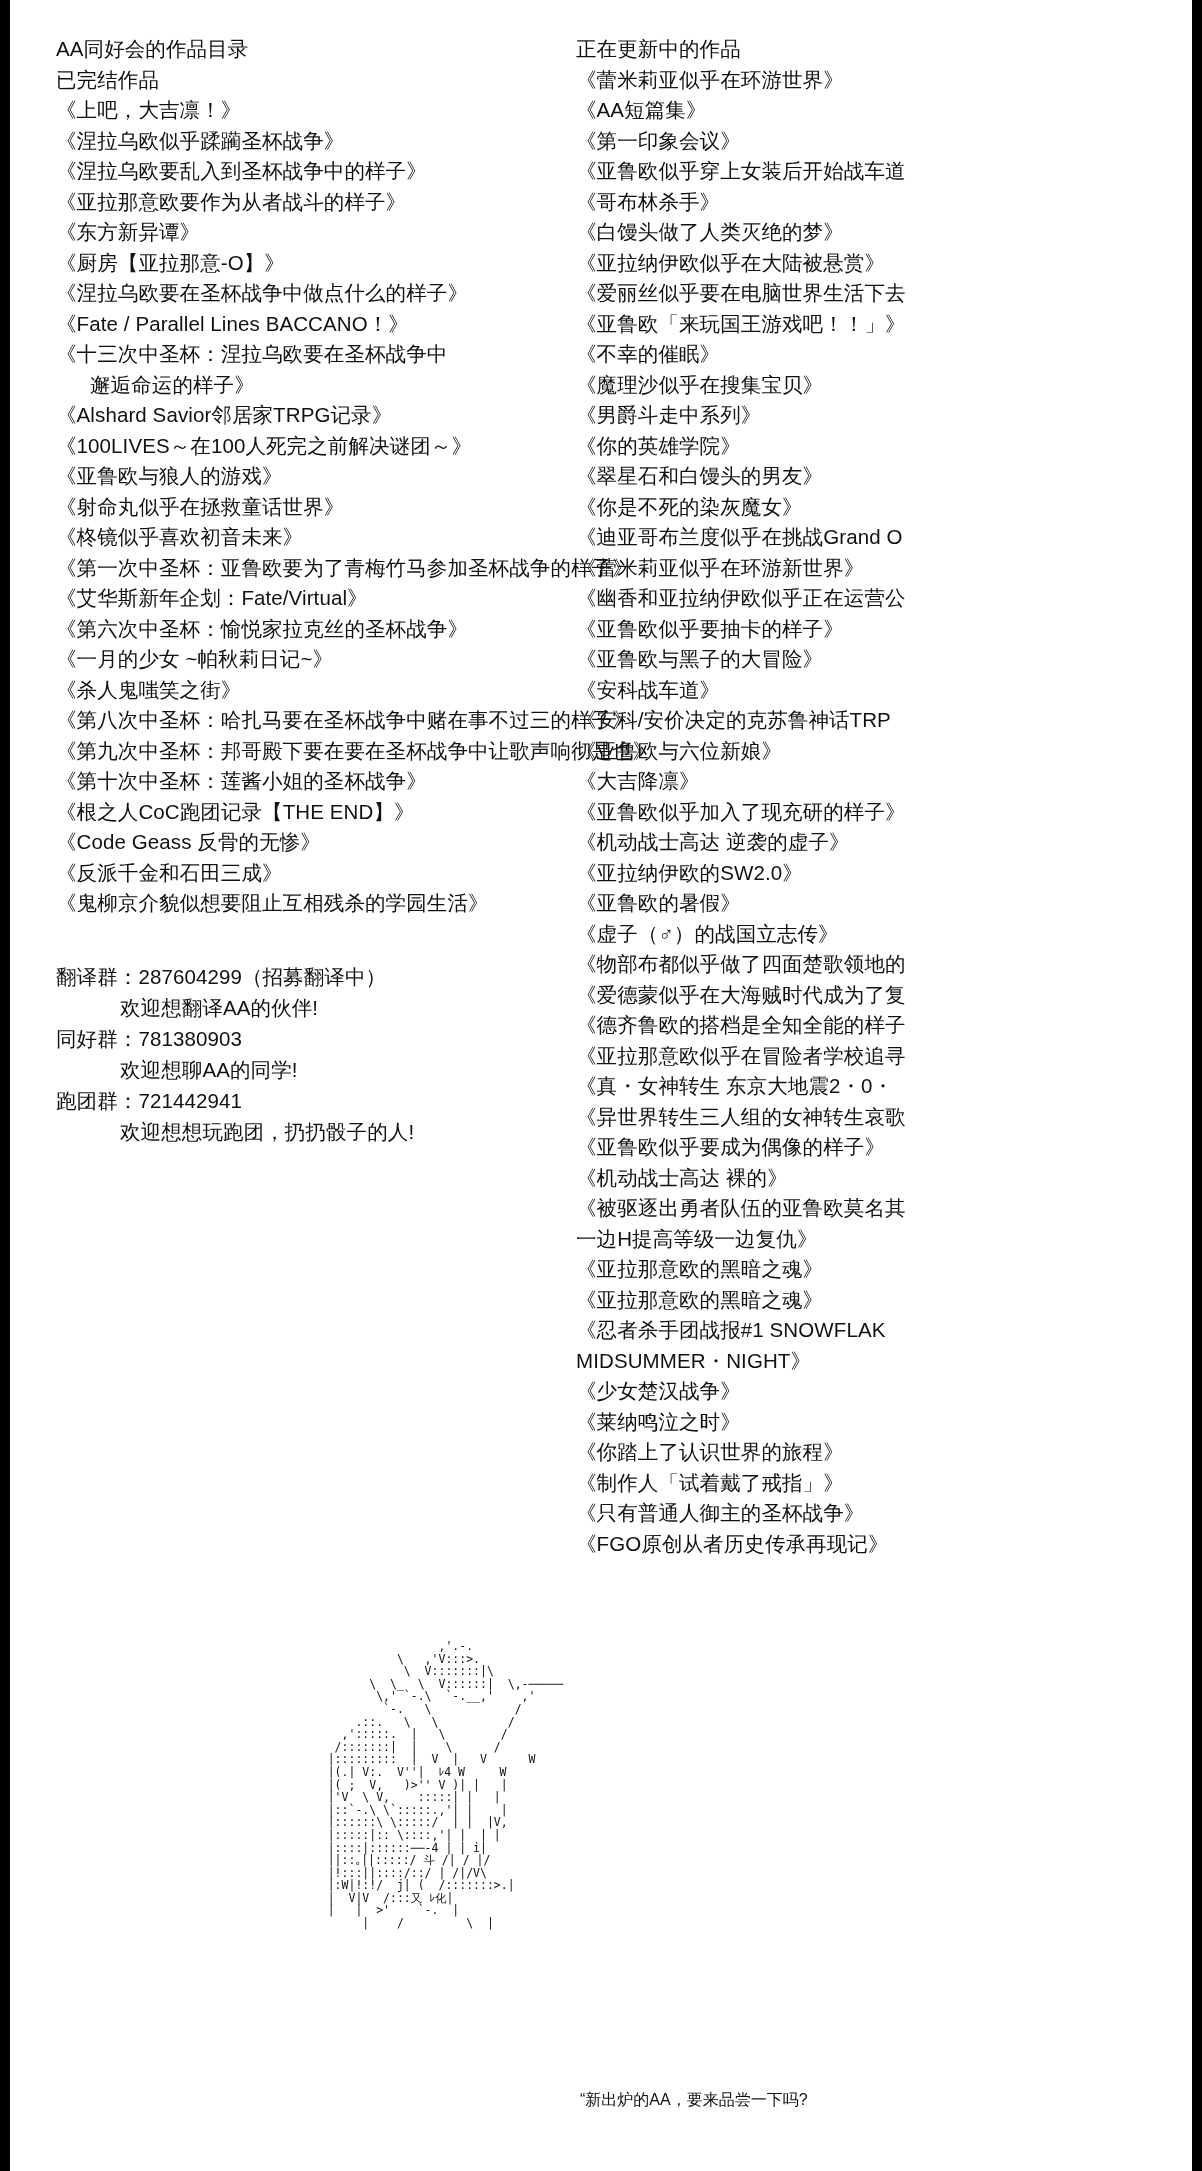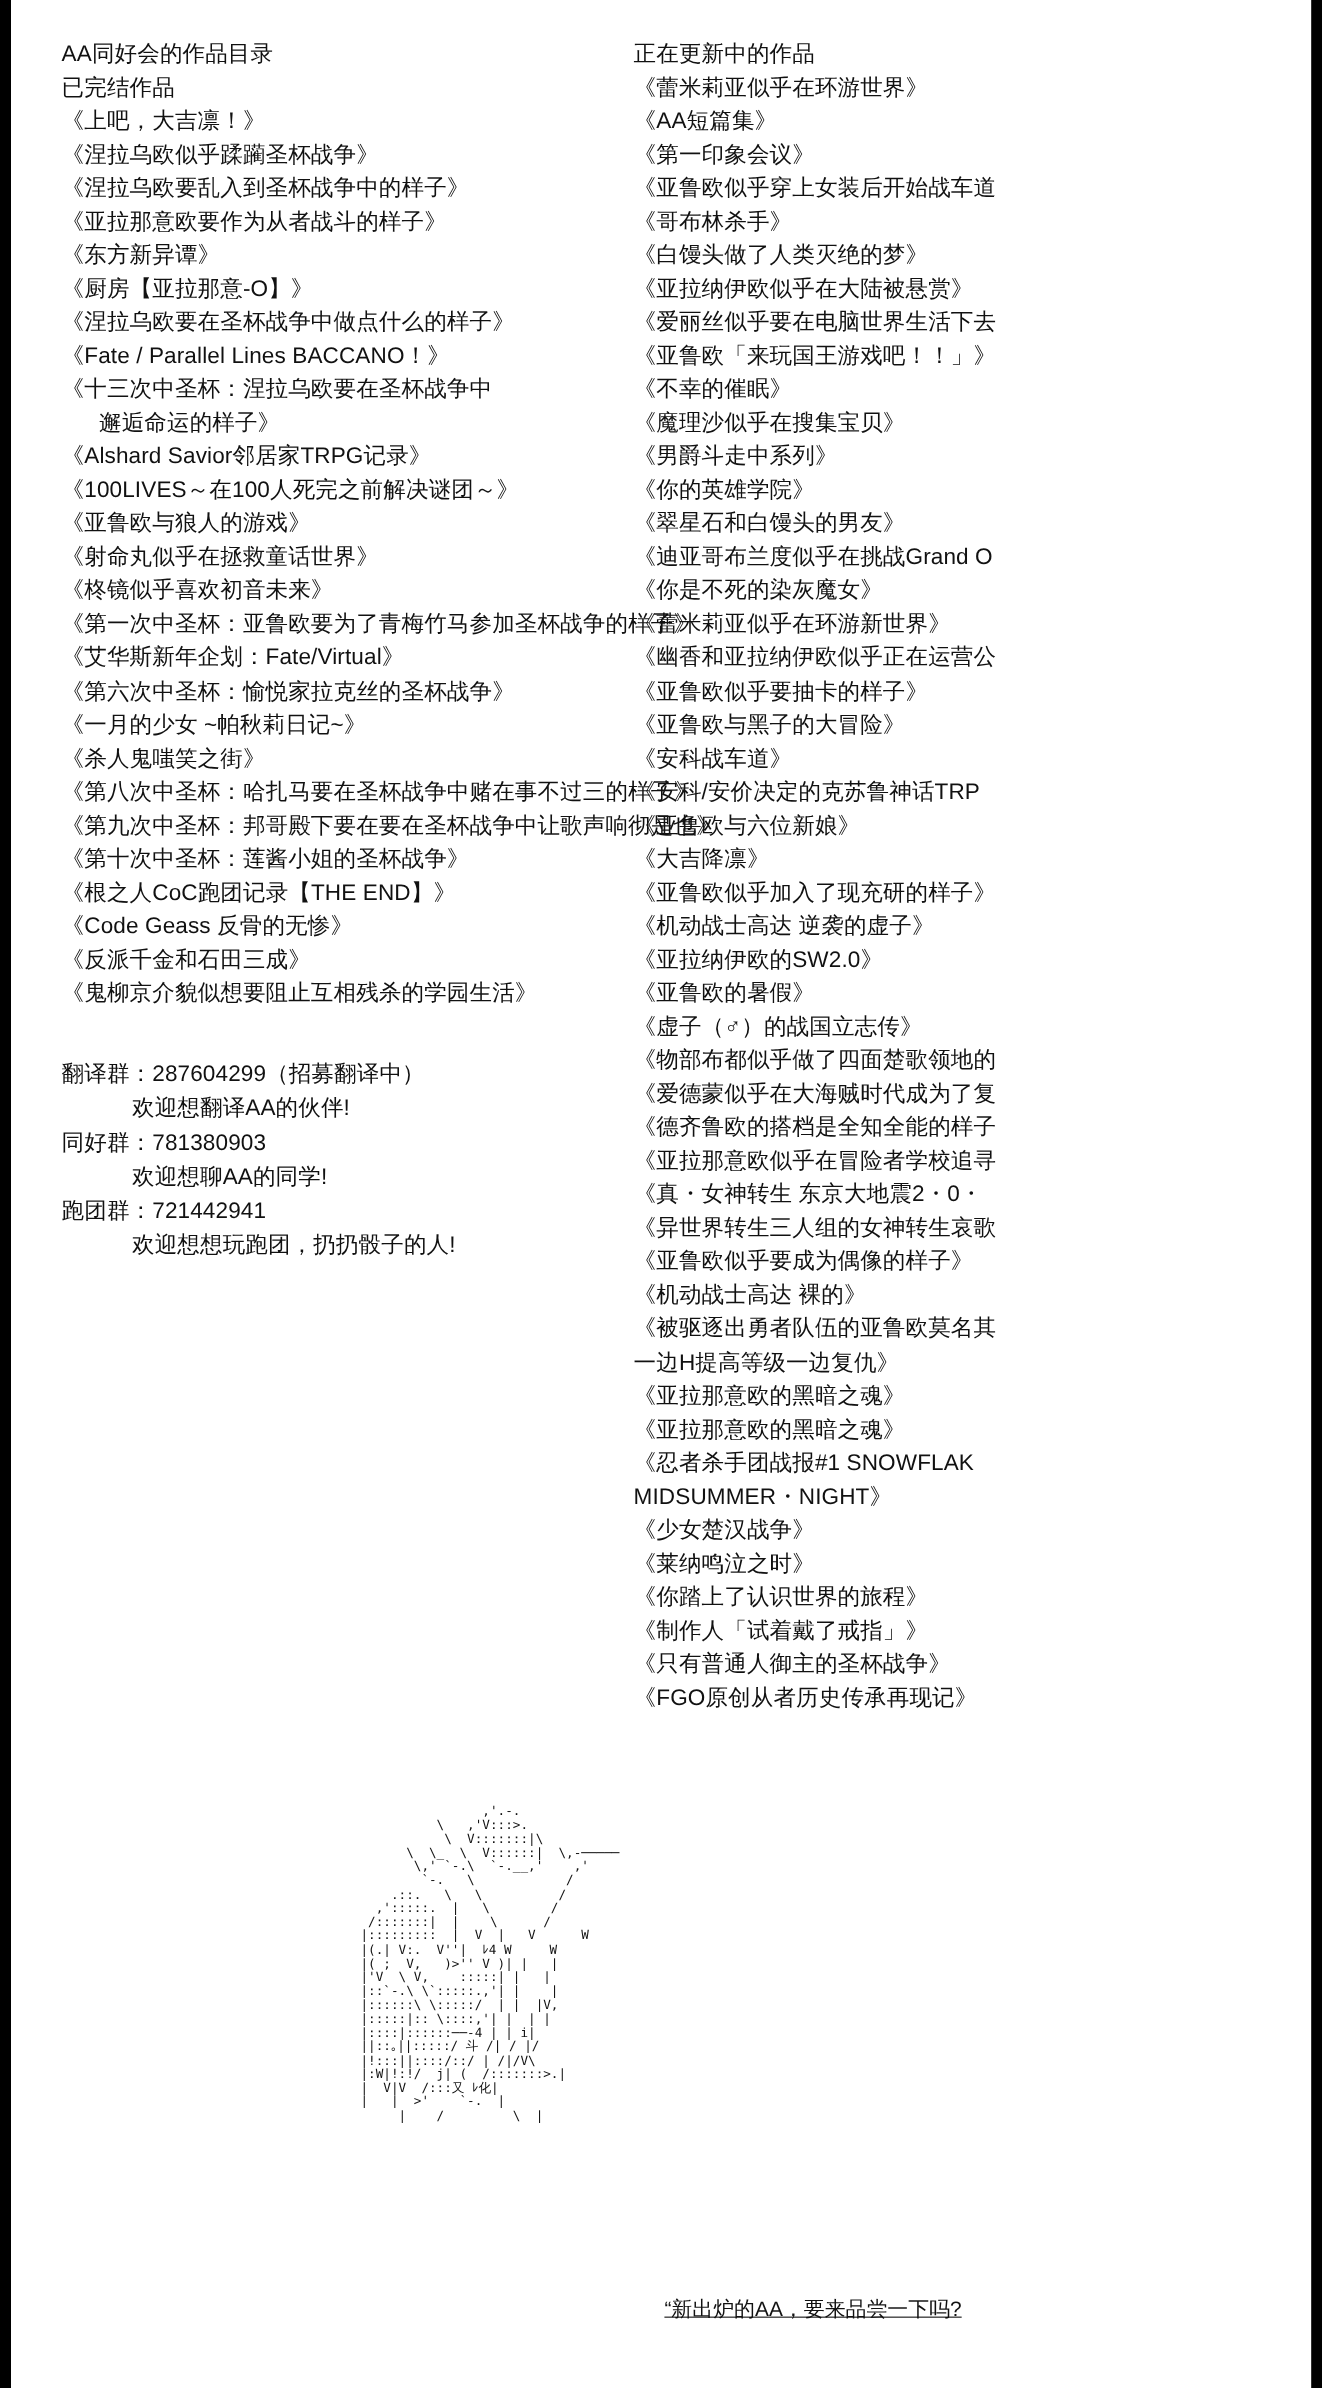--- a/index.html
+++ b/index.html
@@ -71,26 +71,25 @@
     width: 300px;
     font-family: "DejaVu Sans Mono", "Liberation Mono", monospace;
     font-size: 11.5px;
     line-height: 12.6px;
     white-space: pre;
     color: #121212;
     letter-spacing: 0px;
   }
   .footer-quote {
     position: absolute;
-    left: 604px;
+    left: 580px;
     top: 2086px;
-    font-size: 19px;
+    font-size: 16px;
     line-height: 28px;
     white-space: nowrap;
-    text-decoration: underline;
   }
 </style>
 </head>
 <body>
 
 <div class="page">
 
   <div class="edge-bar left"></div>
   <div class="edge-bar right"></div>
 
@@ -147,22 +146,22 @@
     <div class="line clip">《哥布林杀手》</div>
     <div class="line clip">《白馒头做了人类灭绝的梦》</div>
     <div class="line clip">《亚拉纳伊欧似乎在大陆被悬赏》</div>
     <div class="line clip">《爱丽丝似乎要在电脑世界生活下去</div>
     <div class="line clip">《亚鲁欧「来玩国王游戏吧！！」》</div>
     <div class="line clip">《不幸的催眠》</div>
     <div class="line clip">《魔理沙似乎在搜集宝贝》</div>
     <div class="line clip">《男爵斗走中系列》</div>
     <div class="line clip">《你的英雄学院》</div>
     <div class="line clip">《翠星石和白馒头的男友》</div>
+    <div class="line clip">《你是不死的染灰魔女》</div>
     <div class="line clip">《迪亚哥布兰度似乎在挑战Grand O</div>
-    <div class="line clip">《你是不死的染灰魔女》</div>
     <div class="line clip">《蕾米莉亚似乎在环游新世界》</div>
     <div class="line clip">《幽香和亚拉纳伊欧似乎正在运营公</div>
     <div class="line clip">《亚鲁欧似乎要抽卡的样子》</div>
     <div class="line clip">《亚鲁欧与黑子的大冒险》</div>
     <div class="line clip">《安科战车道》</div>
     <div class="line clip">《安科/安价决定的克苏鲁神话TRP</div>
     <div class="line clip">《亚鲁欧与六位新娘》</div>
     <div class="line clip">《大吉降凛》</div>
     <div class="line clip">《亚鲁欧似乎加入了现充研的样子》</div>
     <div class="line clip">《机动战士高达 逆袭的虚子》</div>

